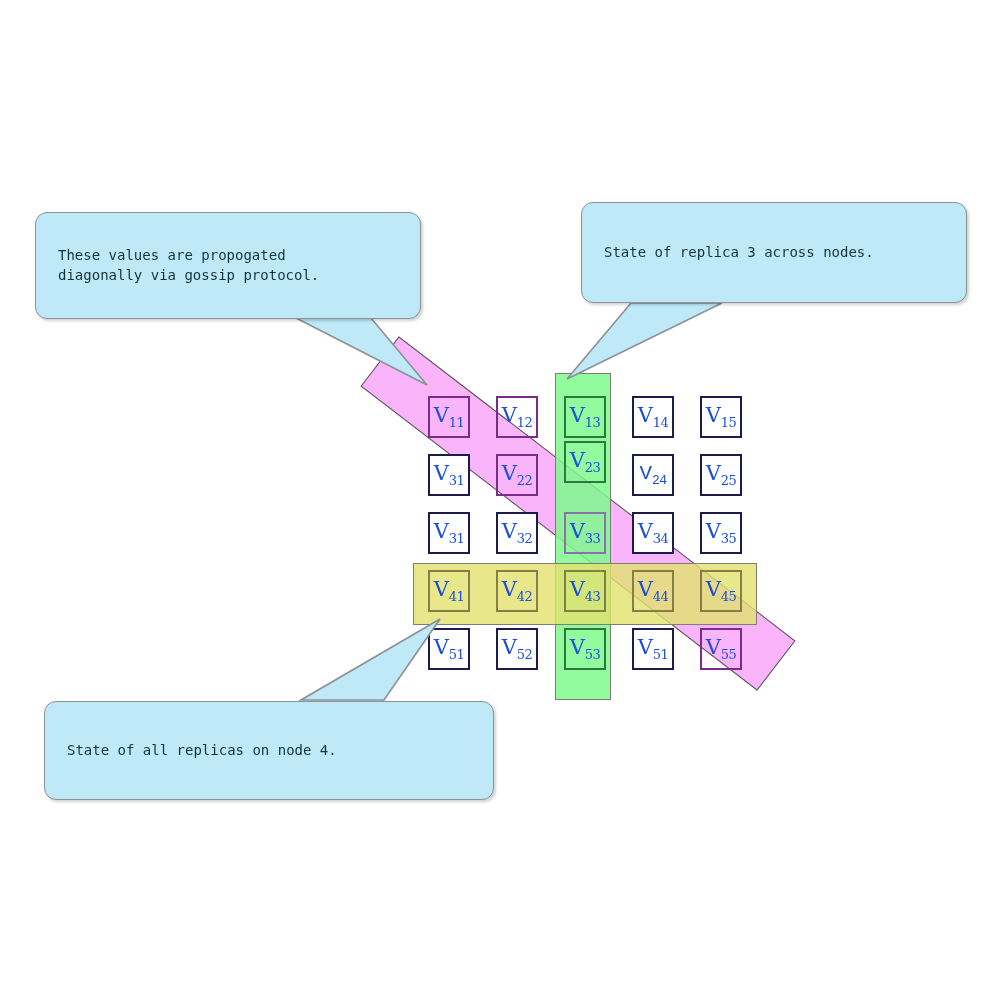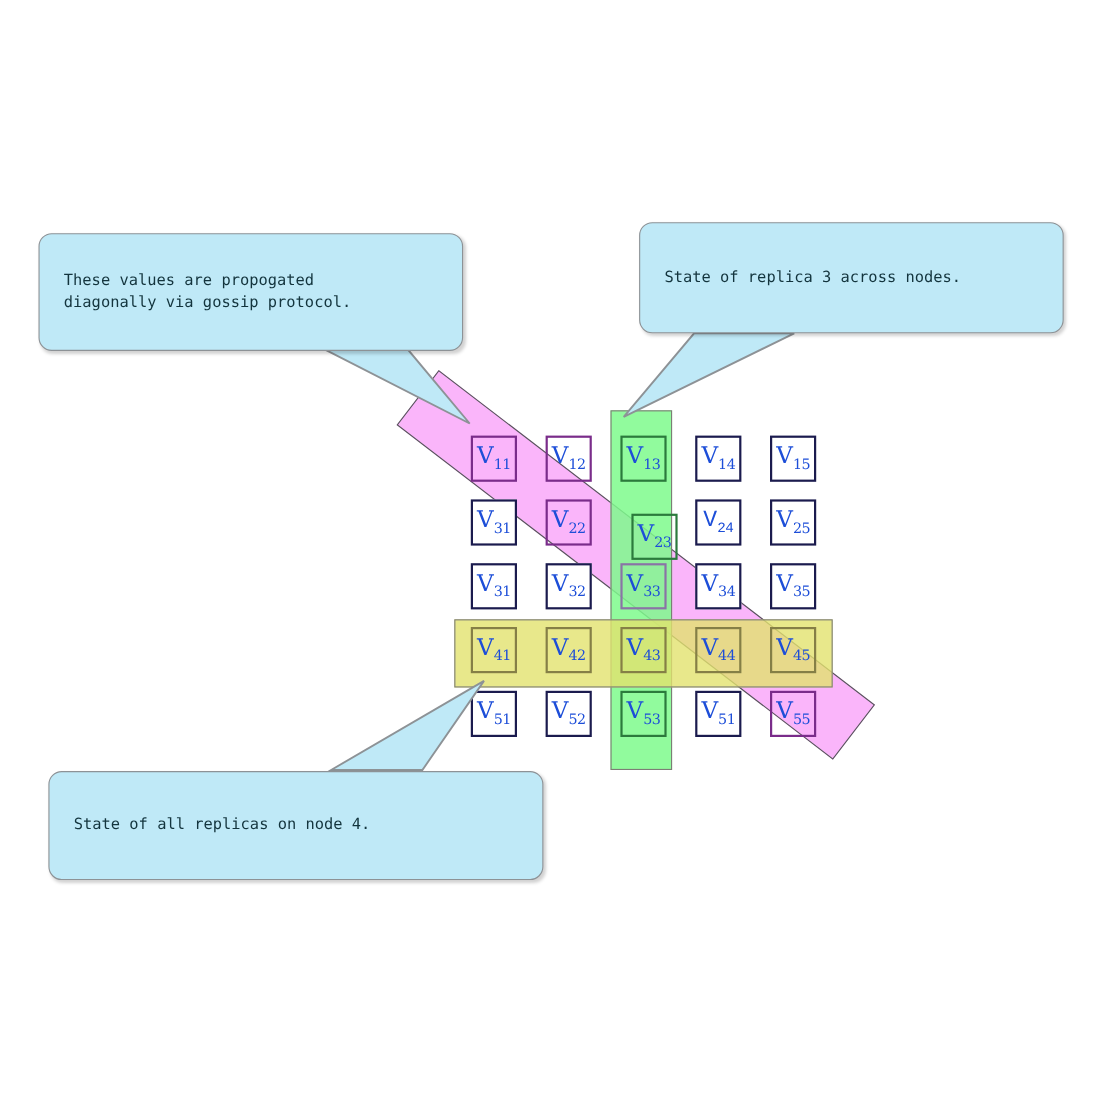--- a/index.html
+++ b/index.html
@@ -166,21 +166,21 @@
       </div>
       <div class="cell " style="left: 272px; top: 0px;">
         <span class="vlabel"><span>V</span><span class="sub">15</span></span>
       </div>
       <div class="cell " style="left: 0px; top: 58px;">
         <span class="vlabel"><span>V</span><span class="sub">31</span></span>
       </div>
       <div class="cell on-magenta" style="left: 68px; top: 58px;">
         <span class="vlabel"><span>V</span><span class="sub">22</span></span>
       </div>
-      <div class="cell on-green" style="left: 136px; top: 71px; margin-left: 10px;">
+      <div class="cell on-green" style="left: 136px; top: 45px;">
         <span class="vlabel"><span>V</span><span class="sub">23</span></span>
       </div>
       <div class="cell " style="left: 204px; top: 58px; font-family: Liberation Mono, monospace;">
         <span class="vlabel"><span>V</span><span class="sub">24</span></span>
       </div>
       <div class="cell " style="left: 272px; top: 58px;">
         <span class="vlabel"><span>V</span><span class="sub">25</span></span>
       </div>
       <div class="cell " style="left: 0px; top: 116px;">
         <span class="vlabel"><span>V</span><span class="sub">31</span></span>

